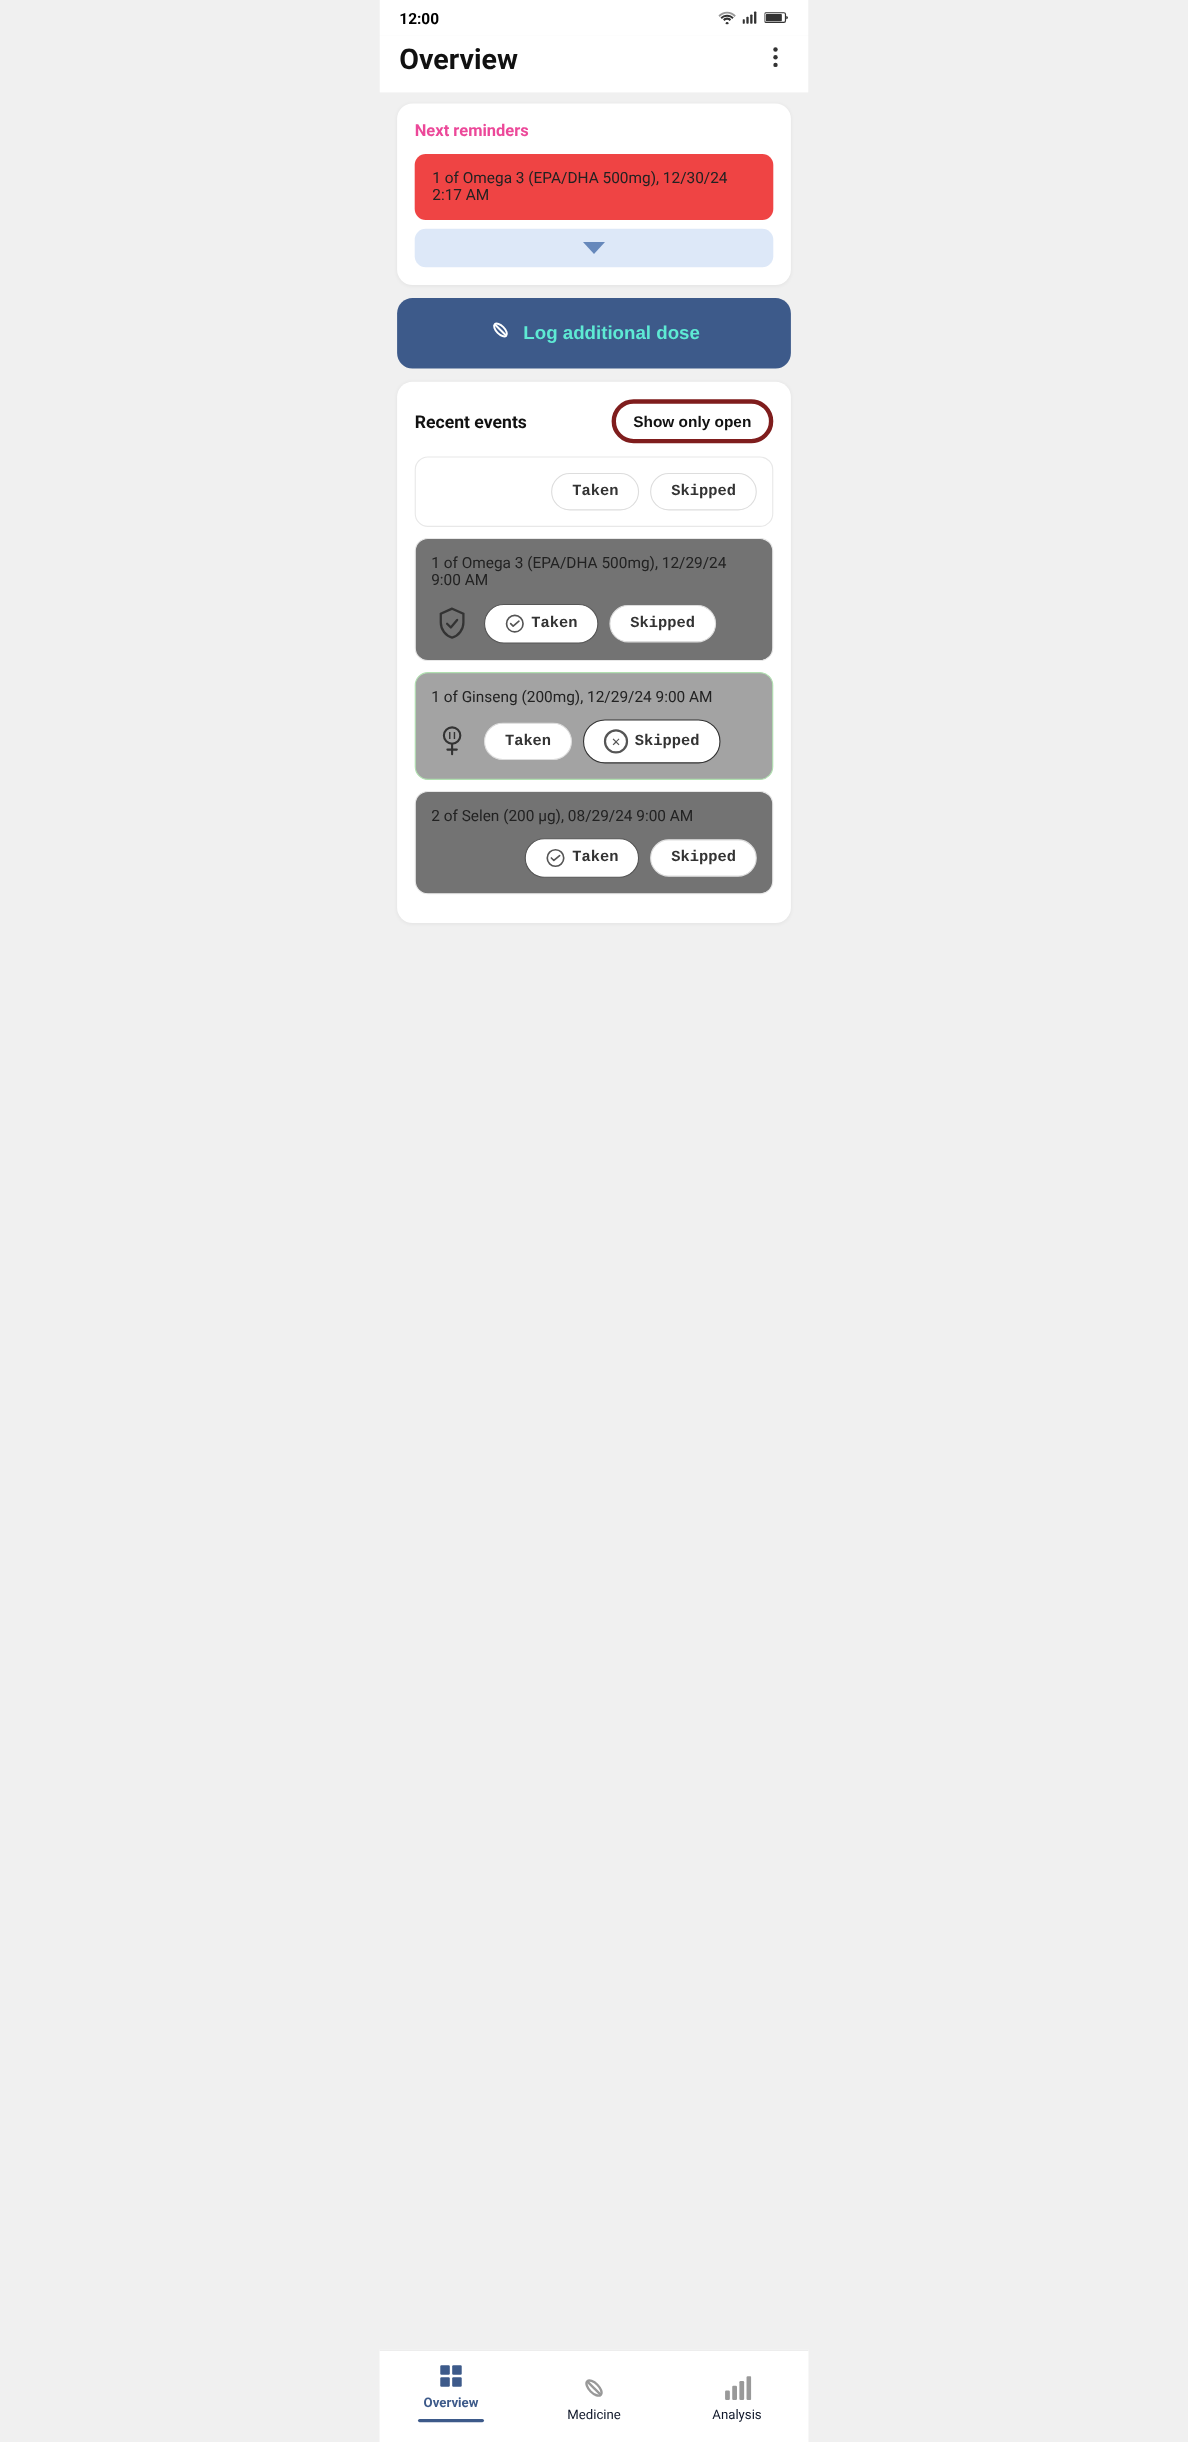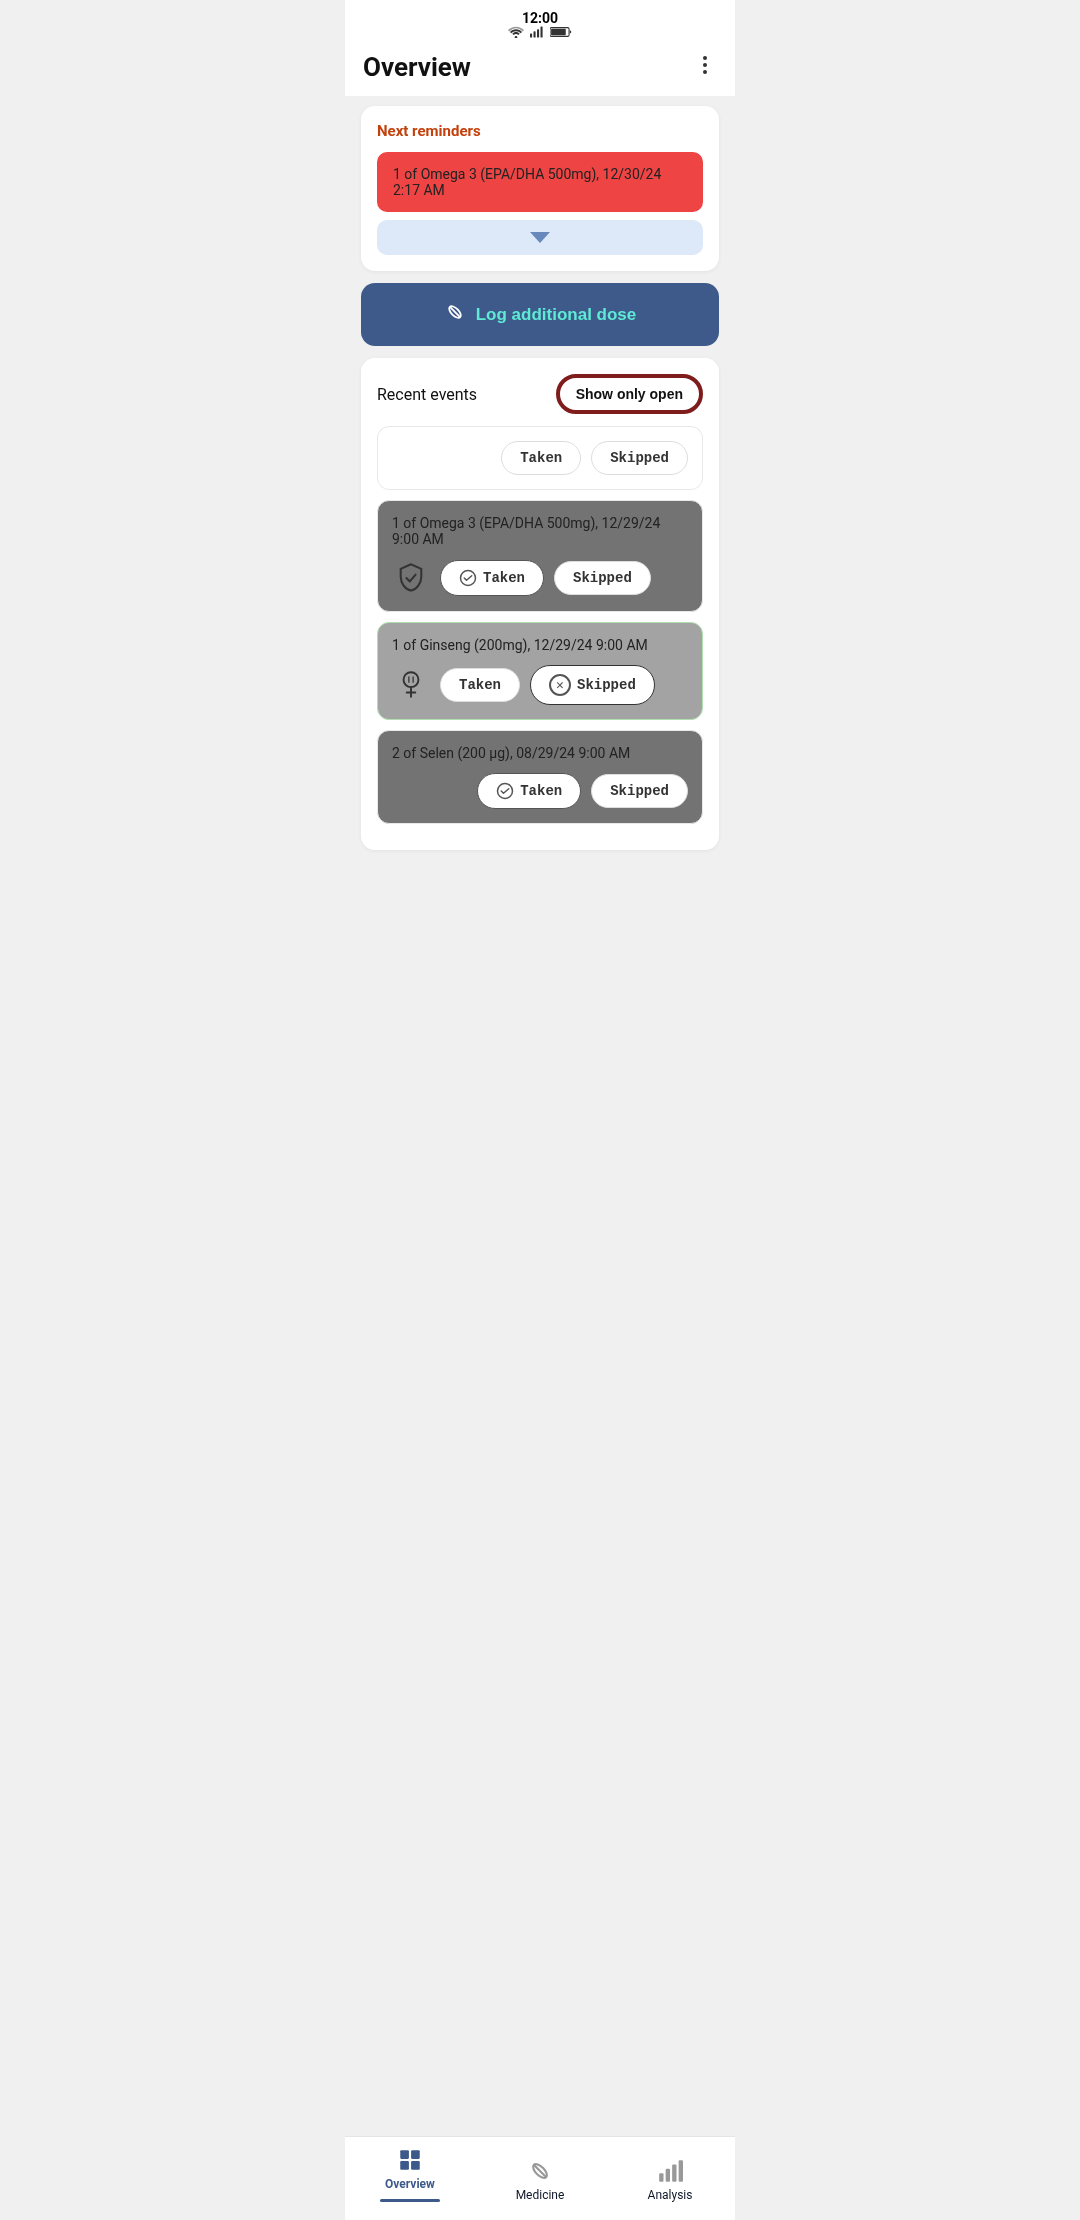--- a/index.html
+++ b/index.html
@@ -9,26 +9,25 @@
       background: #f0f0f0;
       width: 390px;
       margin: 0 auto;
       min-height: 960px;
       position: relative;
       overflow-x: hidden;
     }
     .status-bar {
       display: flex;
       justify-content: space-between;
-      align-items: center;
+      align-items: flex-start;
       padding: 10px 18px 6px;
       background: #fff;
       font-size: 13px;
       font-weight: 600;
-      flex-direction: column;
     }
     .status-bar .time { font-size: 14px; font-weight: 700; }
     .status-icons { display: flex; gap: 6px; align-items: center; }
     .top-bar {
       background: #fff;
       padding: 8px 18px 14px;
       display: flex;
       justify-content: space-between;
       align-items: center;
     }
@@ -50,21 +49,21 @@
     }
     .card {
       background: #fff;
       border-radius: 14px;
       padding: 16px;
       box-shadow: 0 1px 4px rgba(0,0,0,0.06);
     }
     .next-reminders-title {
       font-size: 15px;
       font-weight: 700;
-      color: #c2410c;
+      color: #ec4899;
       margin-bottom: 12px;
     }
     .reminder-item {
       background: #ef4444;
       border-radius: 10px;
       padding: 14px 16px;
       font-size: 14px;
       color: #222;
       margin-bottom: 8px;
     }
@@ -107,21 +106,21 @@
       font-weight: 600;
     }
     .recent-events-header {
       display: flex;
       justify-content: space-between;
       align-items: center;
       margin-bottom: 12px;
     }
     .recent-events-title {
       font-size: 16px;
-      font-weight: 400;
+      font-weight: 700;
       color: #111;
     }
     .show-only-open-btn {
       background: #fff;
       border: 4px solid #7f1d1d;
       border-radius: 22px;
       padding: 8px 16px;
       font-size: 14px;
       font-weight: 600;
       color: #111;

